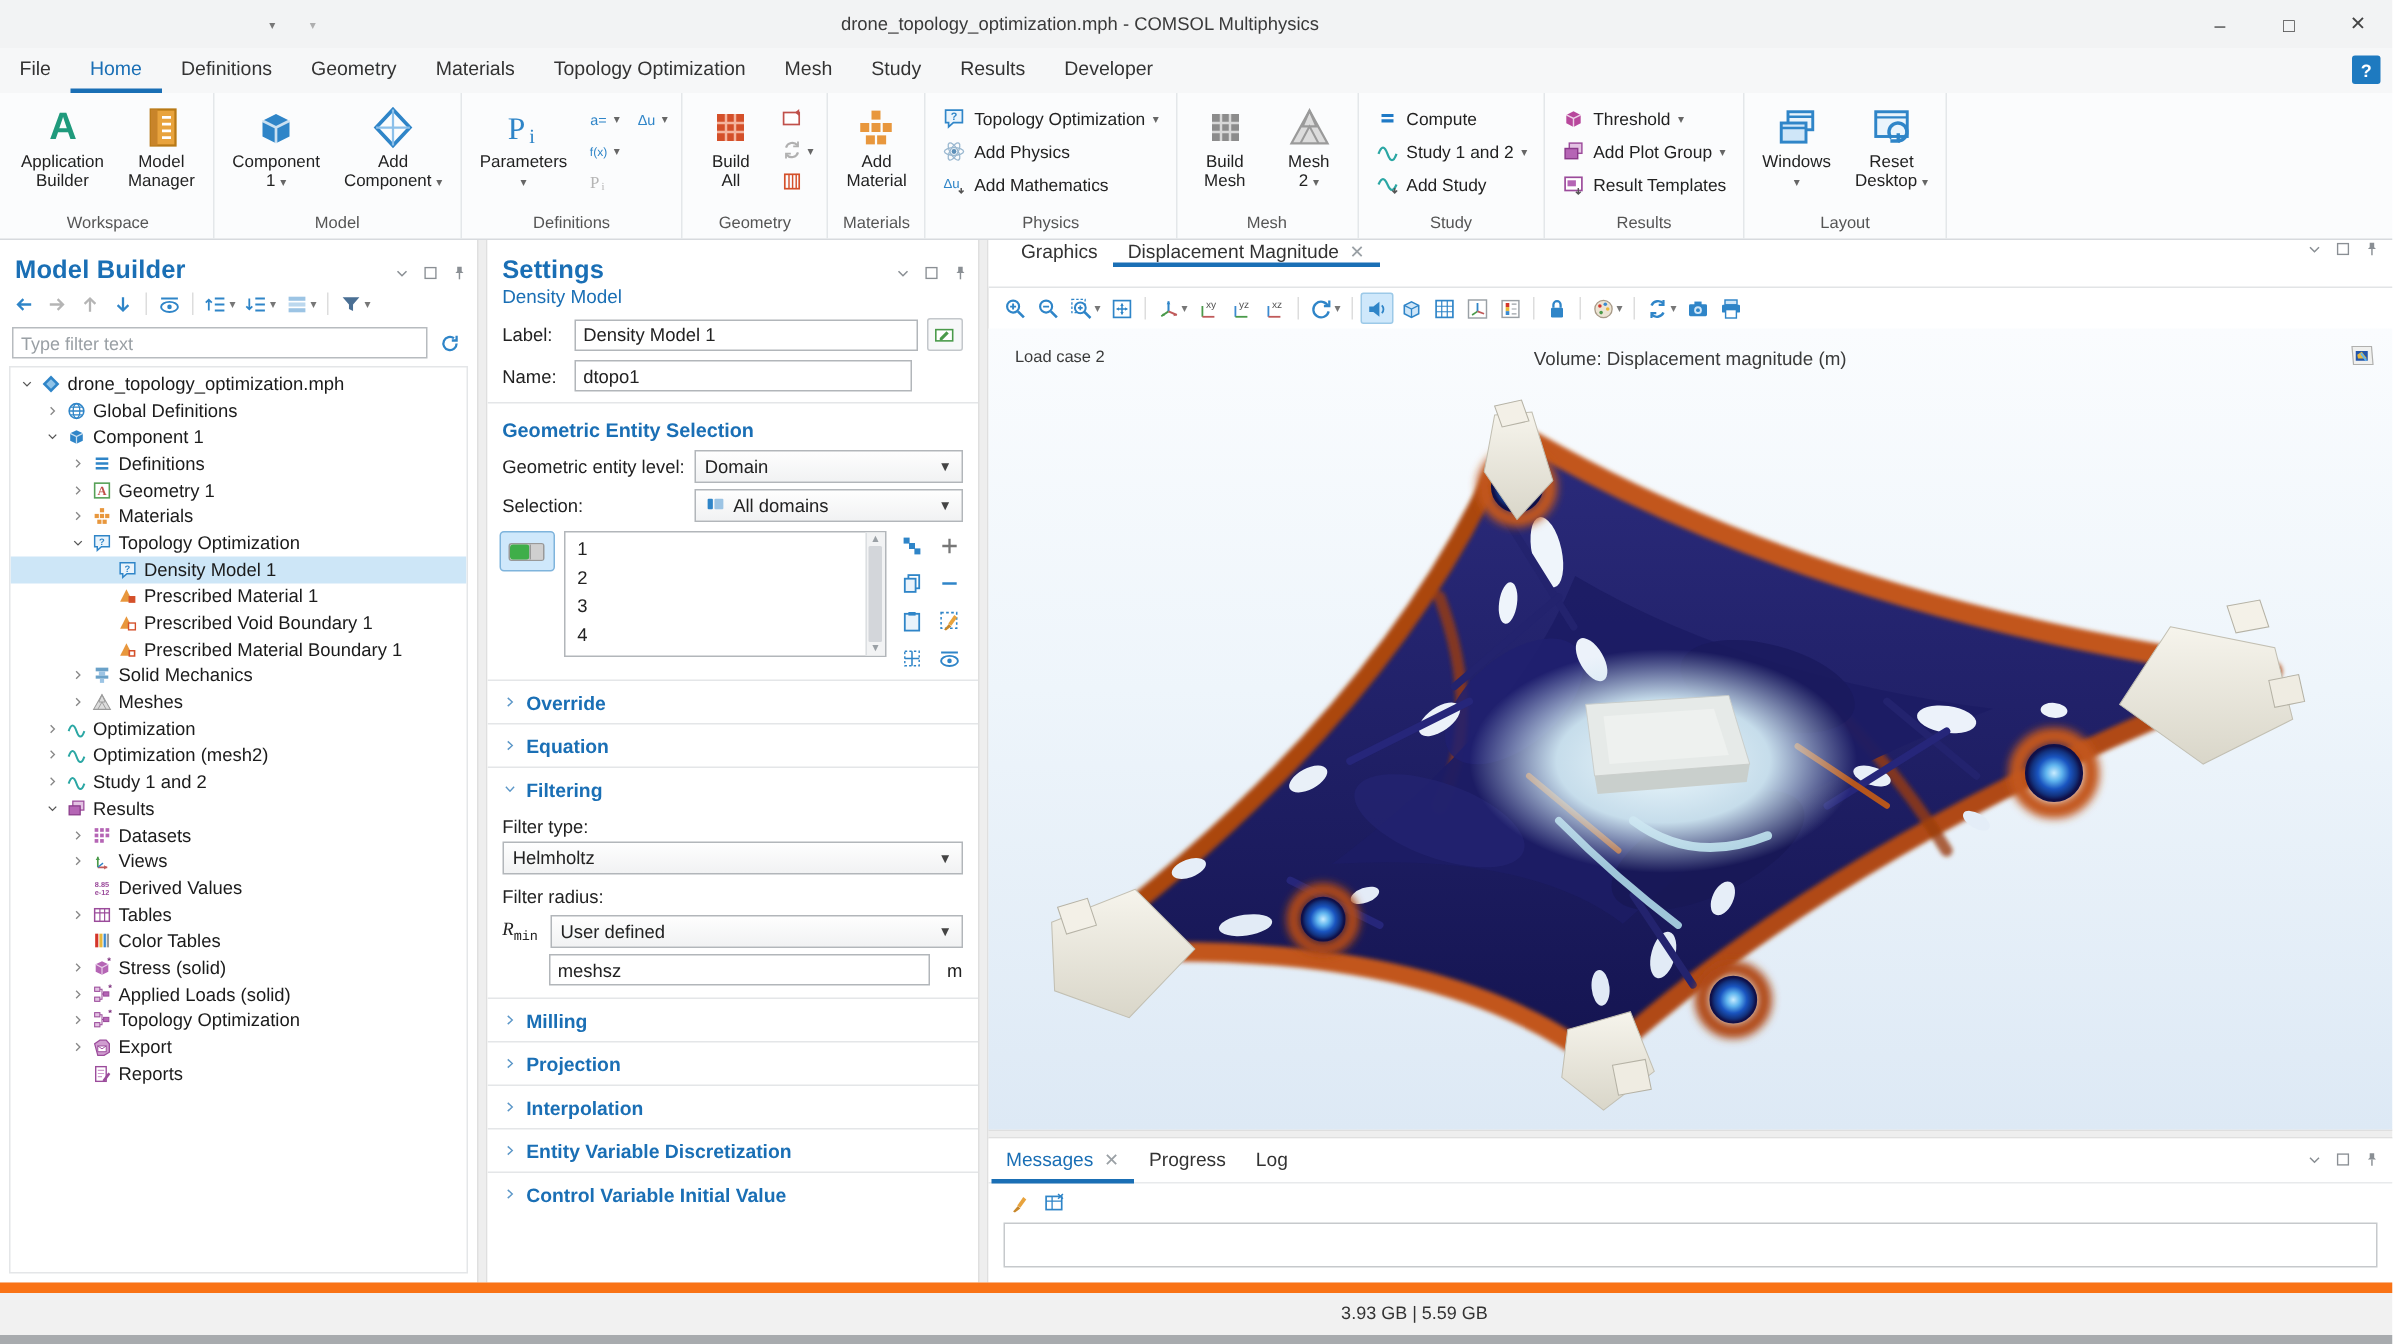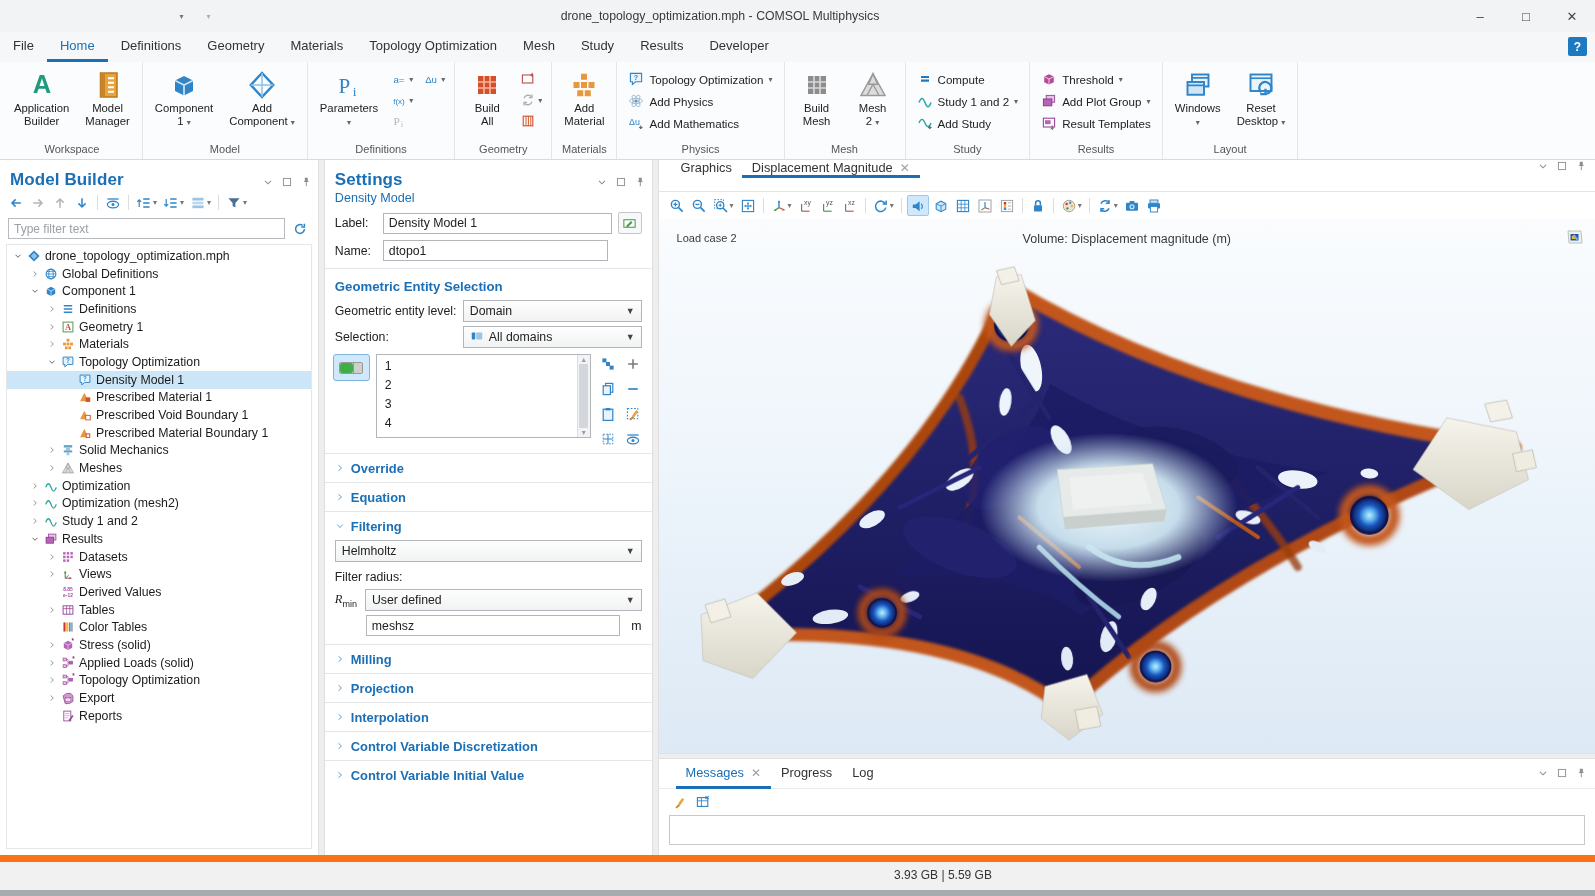--- a/index.html
+++ b/index.html
@@ -94,21 +94,21 @@
   .lthumb{width:9px;flex:1;margin:1px 0;background:#d3d6da;border-radius:1px}
   .selgrid{display:grid;grid-template-columns:22px 22px;grid-auto-rows:22px;gap:3px}
   .selgrid .tb-btn{height:20px}
   .secthdr{display:flex;align-items:center;gap:6px;height:29px;border-top:1px solid #e4e6e8;padding:0 10px;color:#1a6fb5;font-size:12.9px;font-weight:600}
   .secthdr .chev{color:#5c97c8;display:flex}
   .chev svg{width:10px;height:10px}
   .filt-body{padding:0 10px 6px}
   .flab{font-size:12.3px;padding:4px 0 3px}
   .rminrow{display:flex;align-items:center;gap:8px;padding:2px 0}
   .rmin{font-size:12.5px;font-style:italic;font-family:"Liberation Serif",serif}
-  .rmin sub{font-size:9px;font-style:normal;font-family:Liberation Sans, sans-serif}
+  .rmin sub{font-size:9px;font-style:normal;font-family:Liberation Mono, monospace}
   .unit{font-size:12.3px;color:#222;padding-left:3px}
 
   
   .gcol{width:937px;display:flex;flex-direction:column;min-width:0}
   .gtabs{height:32px;display:flex;align-items:flex-start;background:#fff;border-bottom:1px solid #e2e4e6;padding-left:12px;position:relative;flex:0 0 auto}
   .gtab{display:flex;align-items:center;gap:7px;padding:0 10px;font-size:12.8px;color:#333;border-bottom:3px solid transparent;margin-bottom:-1px}
   .gtab.active{border-bottom-color:#1a6fb5}
   .gtab .x{color:#9aa0a5;font-size:12px}
   .gtabs .p-headicons{padding:0 8px 0 0;align-items:center}
   .gtools{height:27px;display:flex;align-items:center;gap:2px;padding:0 8px;flex:0 0 auto}
@@ -117,21 +117,21 @@
   .gc-left{position:absolute;left:18px;top:13px;font-size:11px;color:#3a3a3a}
   .gc-title{position:absolute;left:0;right:0;top:13px;text-align:center;font-size:12.5px;color:#3a3a3a}
   .gc-thumb{position:absolute;right:10px;top:8px}
   .gc-thumb svg{width:20px;height:20px}
   .artwrap{position:absolute;inset:0}
   .artwrap svg{width:100%;height:100%}
 
   
   .hsplit{height:6px;background:#eeeeee;border-top:1px solid #dfdfdf;border-bottom:1px solid #dfdfdf;flex:0 0 auto}
   .msgs{flex:0 0 96px;display:flex;flex-direction:column;background:#fff}
-  .msg-tabs{height:30px;display:flex;align-items:stretch;padding-left:17px;border-bottom:1px solid #e8eaec;position:relative}
+  .msg-tabs{height:30px;display:flex;align-items:stretch;padding-left:2px;border-bottom:1px solid #e8eaec;position:relative}
   .msg-toolbar{height:26px;display:flex;align-items:center;gap:4px;padding:0 10px}
   .msg-box{margin:0 10px 8px;height:30px;border:1px solid #c6c9cc;background:#fff}
 
   
   .statusbar{flex:0 0 35px;background:#f1f1f1;border-top:7px solid #f97316;position:relative}
   .statustext{position:absolute;left:943px;top:6px;transform:translateX(-50%);font-size:12px;color:#333}
   .bottomstrip{flex:0 0 6px;background:#a8abae}
 </style>
 </head>
 <body>
@@ -1302,20 +1302,21 @@
           </div>
         <div class="secthdr">
           <span class="chev" id="filtChev">
               <svg viewBox="0 0 20 20">
                 <polyline points="4.5,7 10,13 15.5,7" fill="none" stroke="#5c97c8" stroke-width="1.9"></polyline>
               </svg>
             </span>
           <span>Filtering</span>
         </div>
         <div class="filt-body">
+          <div class="flab">Filter type:</div>
           <div class="select" style="margin:0 0 4px">
             <span>Helmholtz</span>
               <span class="sarrow">▼</span>
           </div>
           <div class="flab">Filter radius:</div>
           <div class="rminrow">
             <span class="rmin"><span>R</span><sub>min</sub></span>
             <div class="select">
               <span>User defined</span>
                 <span class="sarrow">▼</span>
@@ -1350,21 +1351,21 @@
                 </svg>
               </span>
               <span>Interpolation</span>
             </div>
             <div class="secthdr">
               <span class="chev">
                 <svg viewBox="0 0 20 20">
                   <polyline points="7,4.5 13,10 7,15.5" fill="none" stroke="#5c97c8" stroke-width="1.9"></polyline>
                 </svg>
               </span>
-              <span>Control Variable Discretization</span>
+              <span>Entity Variable Discretization</span>
             </div>
             <div class="secthdr">
               <span class="chev">
                 <svg viewBox="0 0 20 20">
                   <polyline points="7,4.5 13,10 7,15.5" fill="none" stroke="#5c97c8" stroke-width="1.9"></polyline>
                 </svg>
               </span>
               <span>Control Variable Initial Value</span>
             </div>
           </div>

